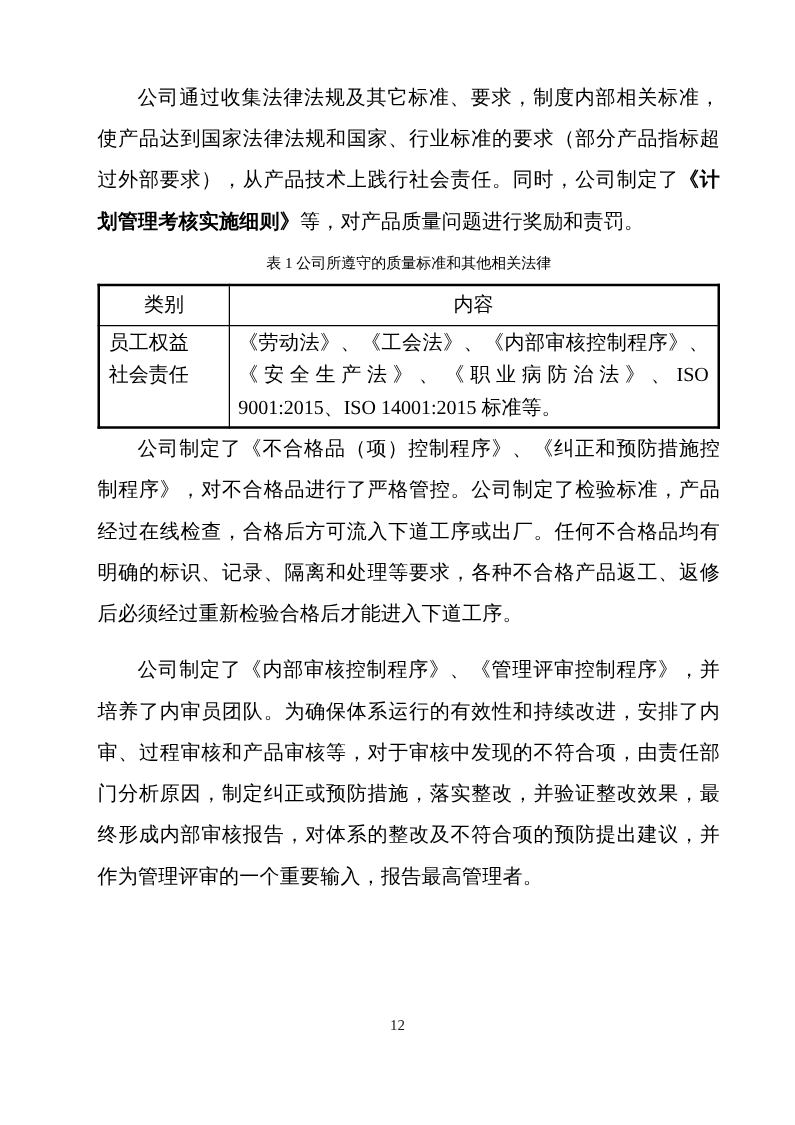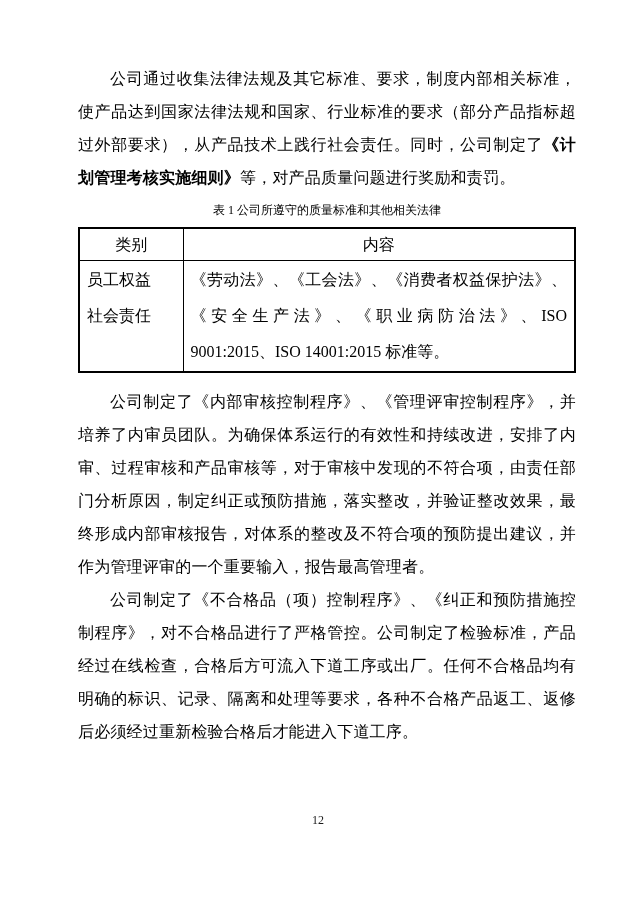--- a/index.html
+++ b/index.html
@@ -47,21 +47,21 @@
     vertical-align: top;
     padding: 1px 7px;
   }
   table.std-table th {
     line-height: 29px;
     height: 31px;
     vertical-align: middle;
     margin-top: 28px;
   }
   table.std-table td {
-    line-height: 36px;
+    line-height: 26px;
     text-align: justify;
   }
   col.col-category { width: 104px; }
   td.category-cell {
     white-space: pre-line;
     text-align: left;
   }
   .para-after-table { margin-top: 12px; }
   .page-number {
     position: absolute;
@@ -91,24 +91,24 @@
     <thead>
       <tr>
         <th>类别</th>
         <th>内容</th>
       </tr>
     </thead>
     <tbody>
       <tr>
         <td class="category-cell">员工权益
 社会责任</td>
-        <td class="content-cell">《劳动法》、《工会法》、《消费者权益保护法》、《安全生产法》、《职业病防治法》、ISO 9001:2015、ISO 14001:2015 标准等。</td>
+        <td class="content-cell">《劳动法》、《工会法》、《内部审核控制程序》、《安全生产法》、《职业病防治法》、ISO 9001:2015、ISO 14001:2015 标准等。</td>
       </tr>
     </tbody>
   </table>
 
+  <p class="body-para">公司制定了《不合格品（项）控制程序》、《纠正和预防措施控制程序》，对不合格品进行了严格管控。公司制定了检验标准，产品经过在线检查，合格后方可流入下道工序或出厂。任何不合格品均有明确的标识、记录、隔离和处理等要求，各种不合格产品返工、返修后必须经过重新检验合格后才能进入下道工序。</p>
+
   <p class="body-para para-after-table">公司制定了《内部审核控制程序》、《管理评审控制程序》，并培养了内审员团队。为确保体系运行的有效性和持续改进，安排了内审、过程审核和产品审核等，对于审核中发现的不符合项，由责任部门分析原因，制定纠正或预防措施，落实整改，并验证整改效果，最终形成内部审核报告，对体系的整改及不符合项的预防提出建议，并作为管理评审的一个重要输入，报告最高管理者。</p>
-
-  <p class="body-para">公司制定了《不合格品（项）控制程序》、《纠正和预防措施控制程序》，对不合格品进行了严格管控。公司制定了检验标准，产品经过在线检查，合格后方可流入下道工序或出厂。任何不合格品均有明确的标识、记录、隔离和处理等要求，各种不合格产品返工、返修后必须经过重新检验合格后才能进入下道工序。</p>
 
   <div class="page-number">12</div>
 
 </div>
 
 </body></html>

